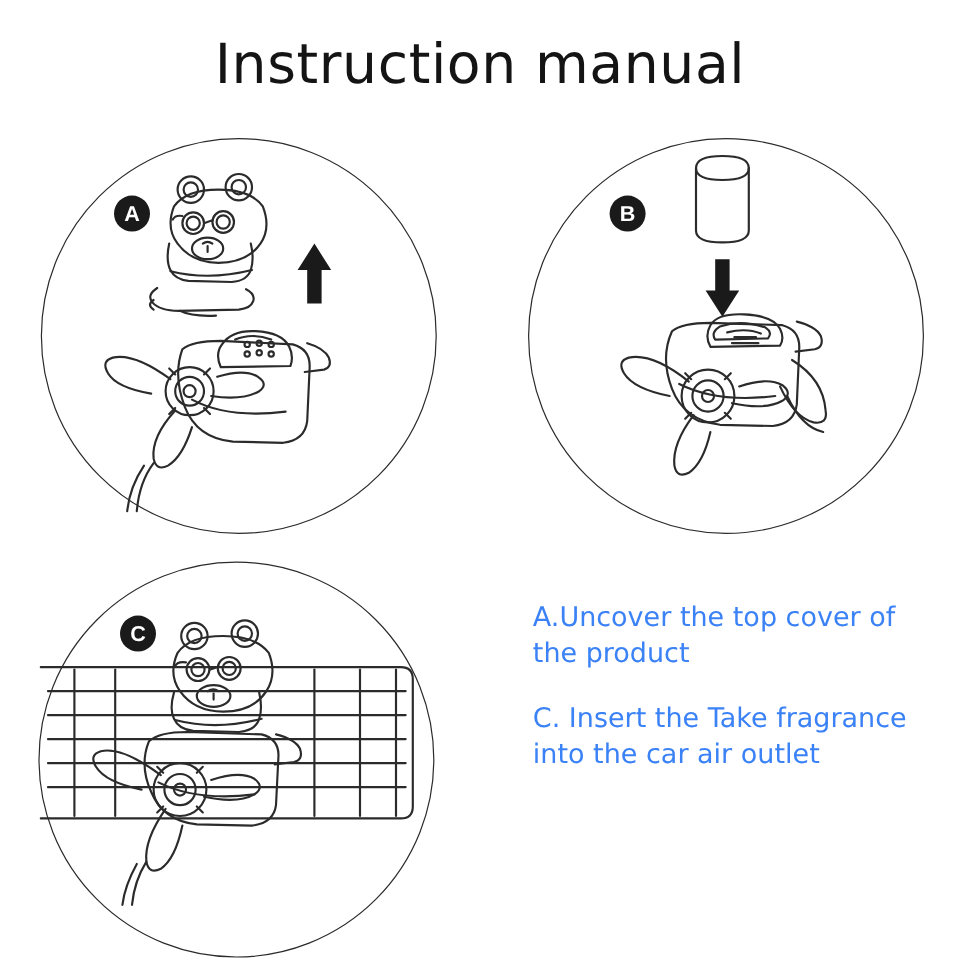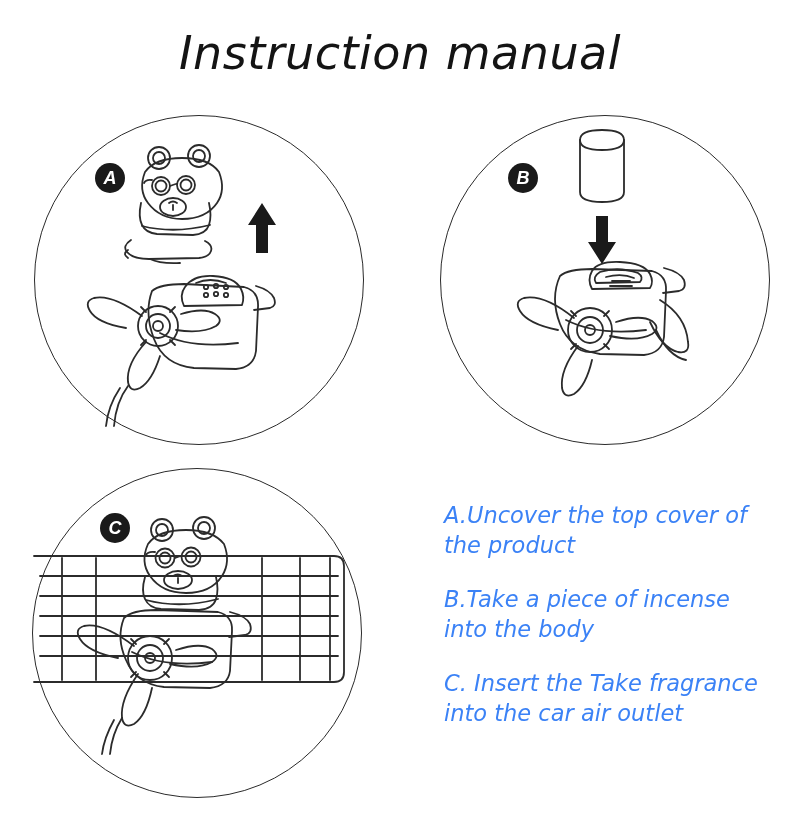--- a/index.html
+++ b/index.html
@@ -12,21 +12,20 @@
     background: #ffffff;
     font-family: "Liberation Sans", sans-serif;
     color: #1a1a1a;
     position: relative;
     overflow: hidden;
   }
   .page {
     position: relative;
     width: 800px;
     height: 814px;
-    font-style: italic;
   }
   .title {
     position: absolute;
     top: 26px;
     left: 0;
     width: 800px;
     text-align: center;
     font-size: 46px;
     font-weight: 400;
     letter-spacing: 0.5px;
@@ -260,17 +259,16 @@
         <path d="M170 664 q28 6 42 -2 q9 -6 0 -13 q-12 -7 -36 1"></path>
 
         <path d="M122 718 q-10 16 -12 36"></path>
         <path d="M114 720 q-10 18 -12 34"></path>
       </g>
     </g>
   </svg>
 
   <div class="instructions">
     <div class="instr-line">A.Uncover the top cover of the product</div>
-    <div class="instr-line">B.Take a piece of incense into the body</div>
     <div class="instr-line">C. Insert the Take fragrance into the car air outlet</div>
   </div>
 
 </div>
 
 </body></html>

